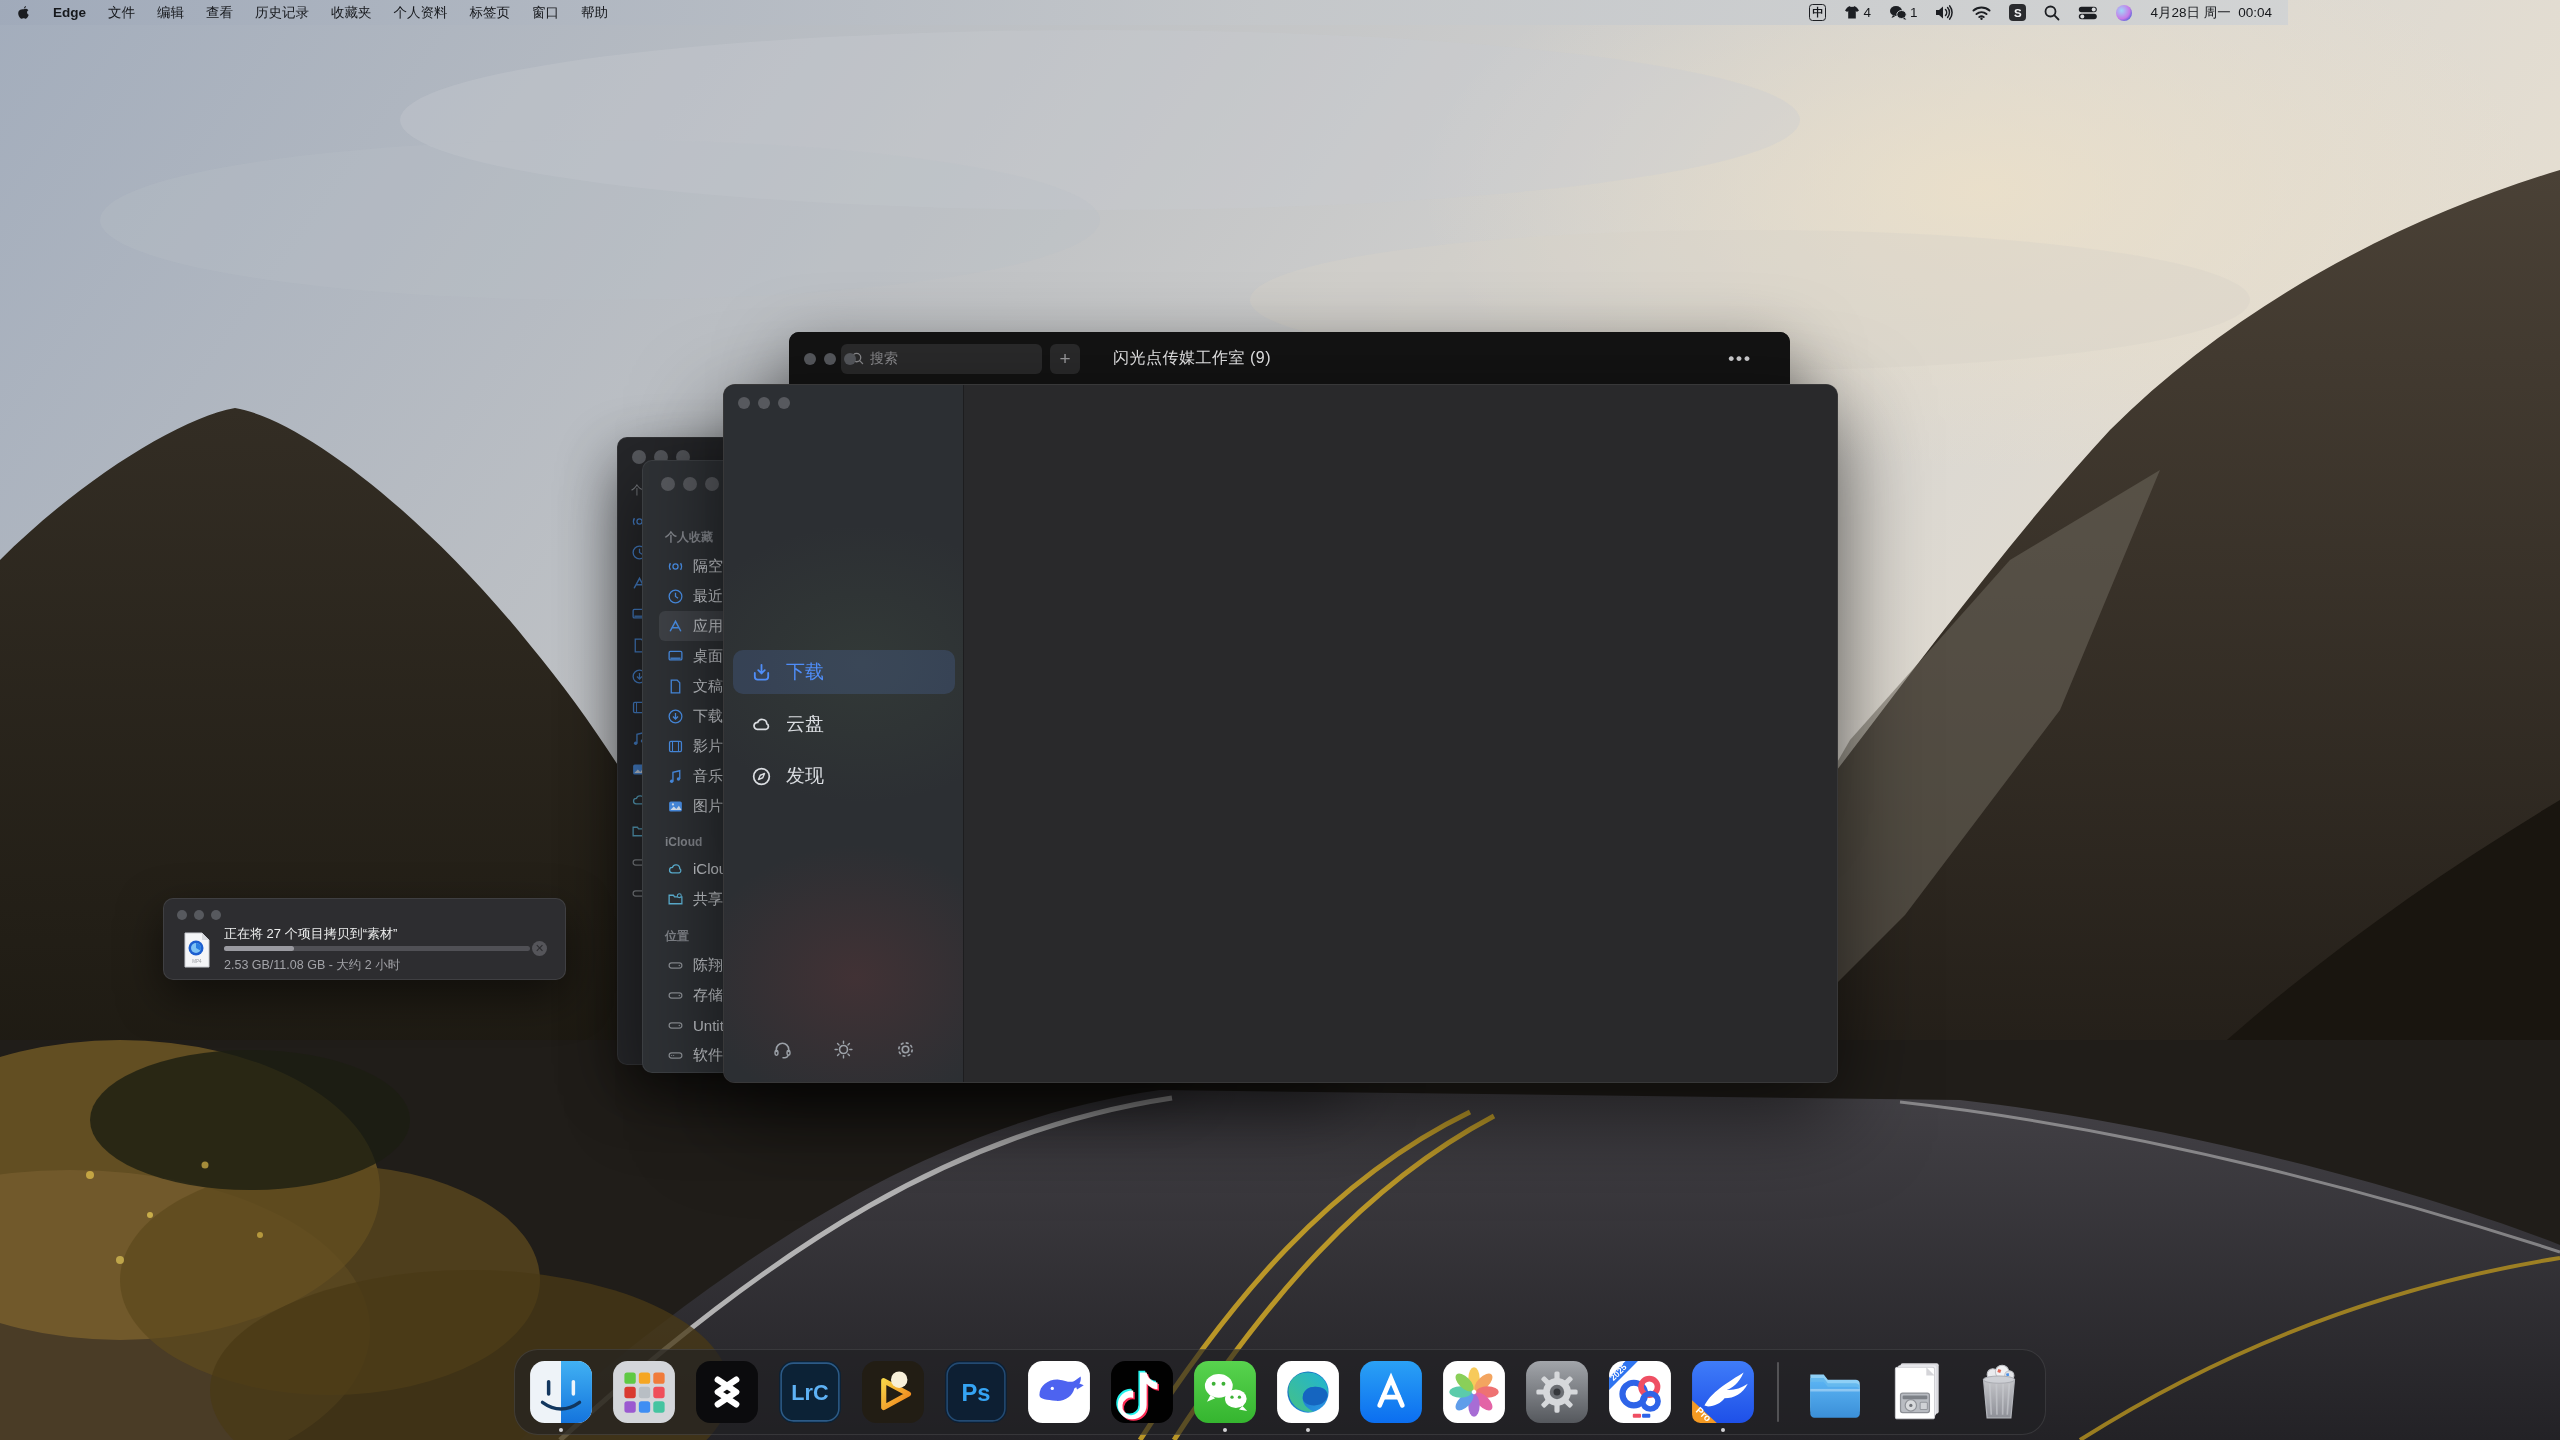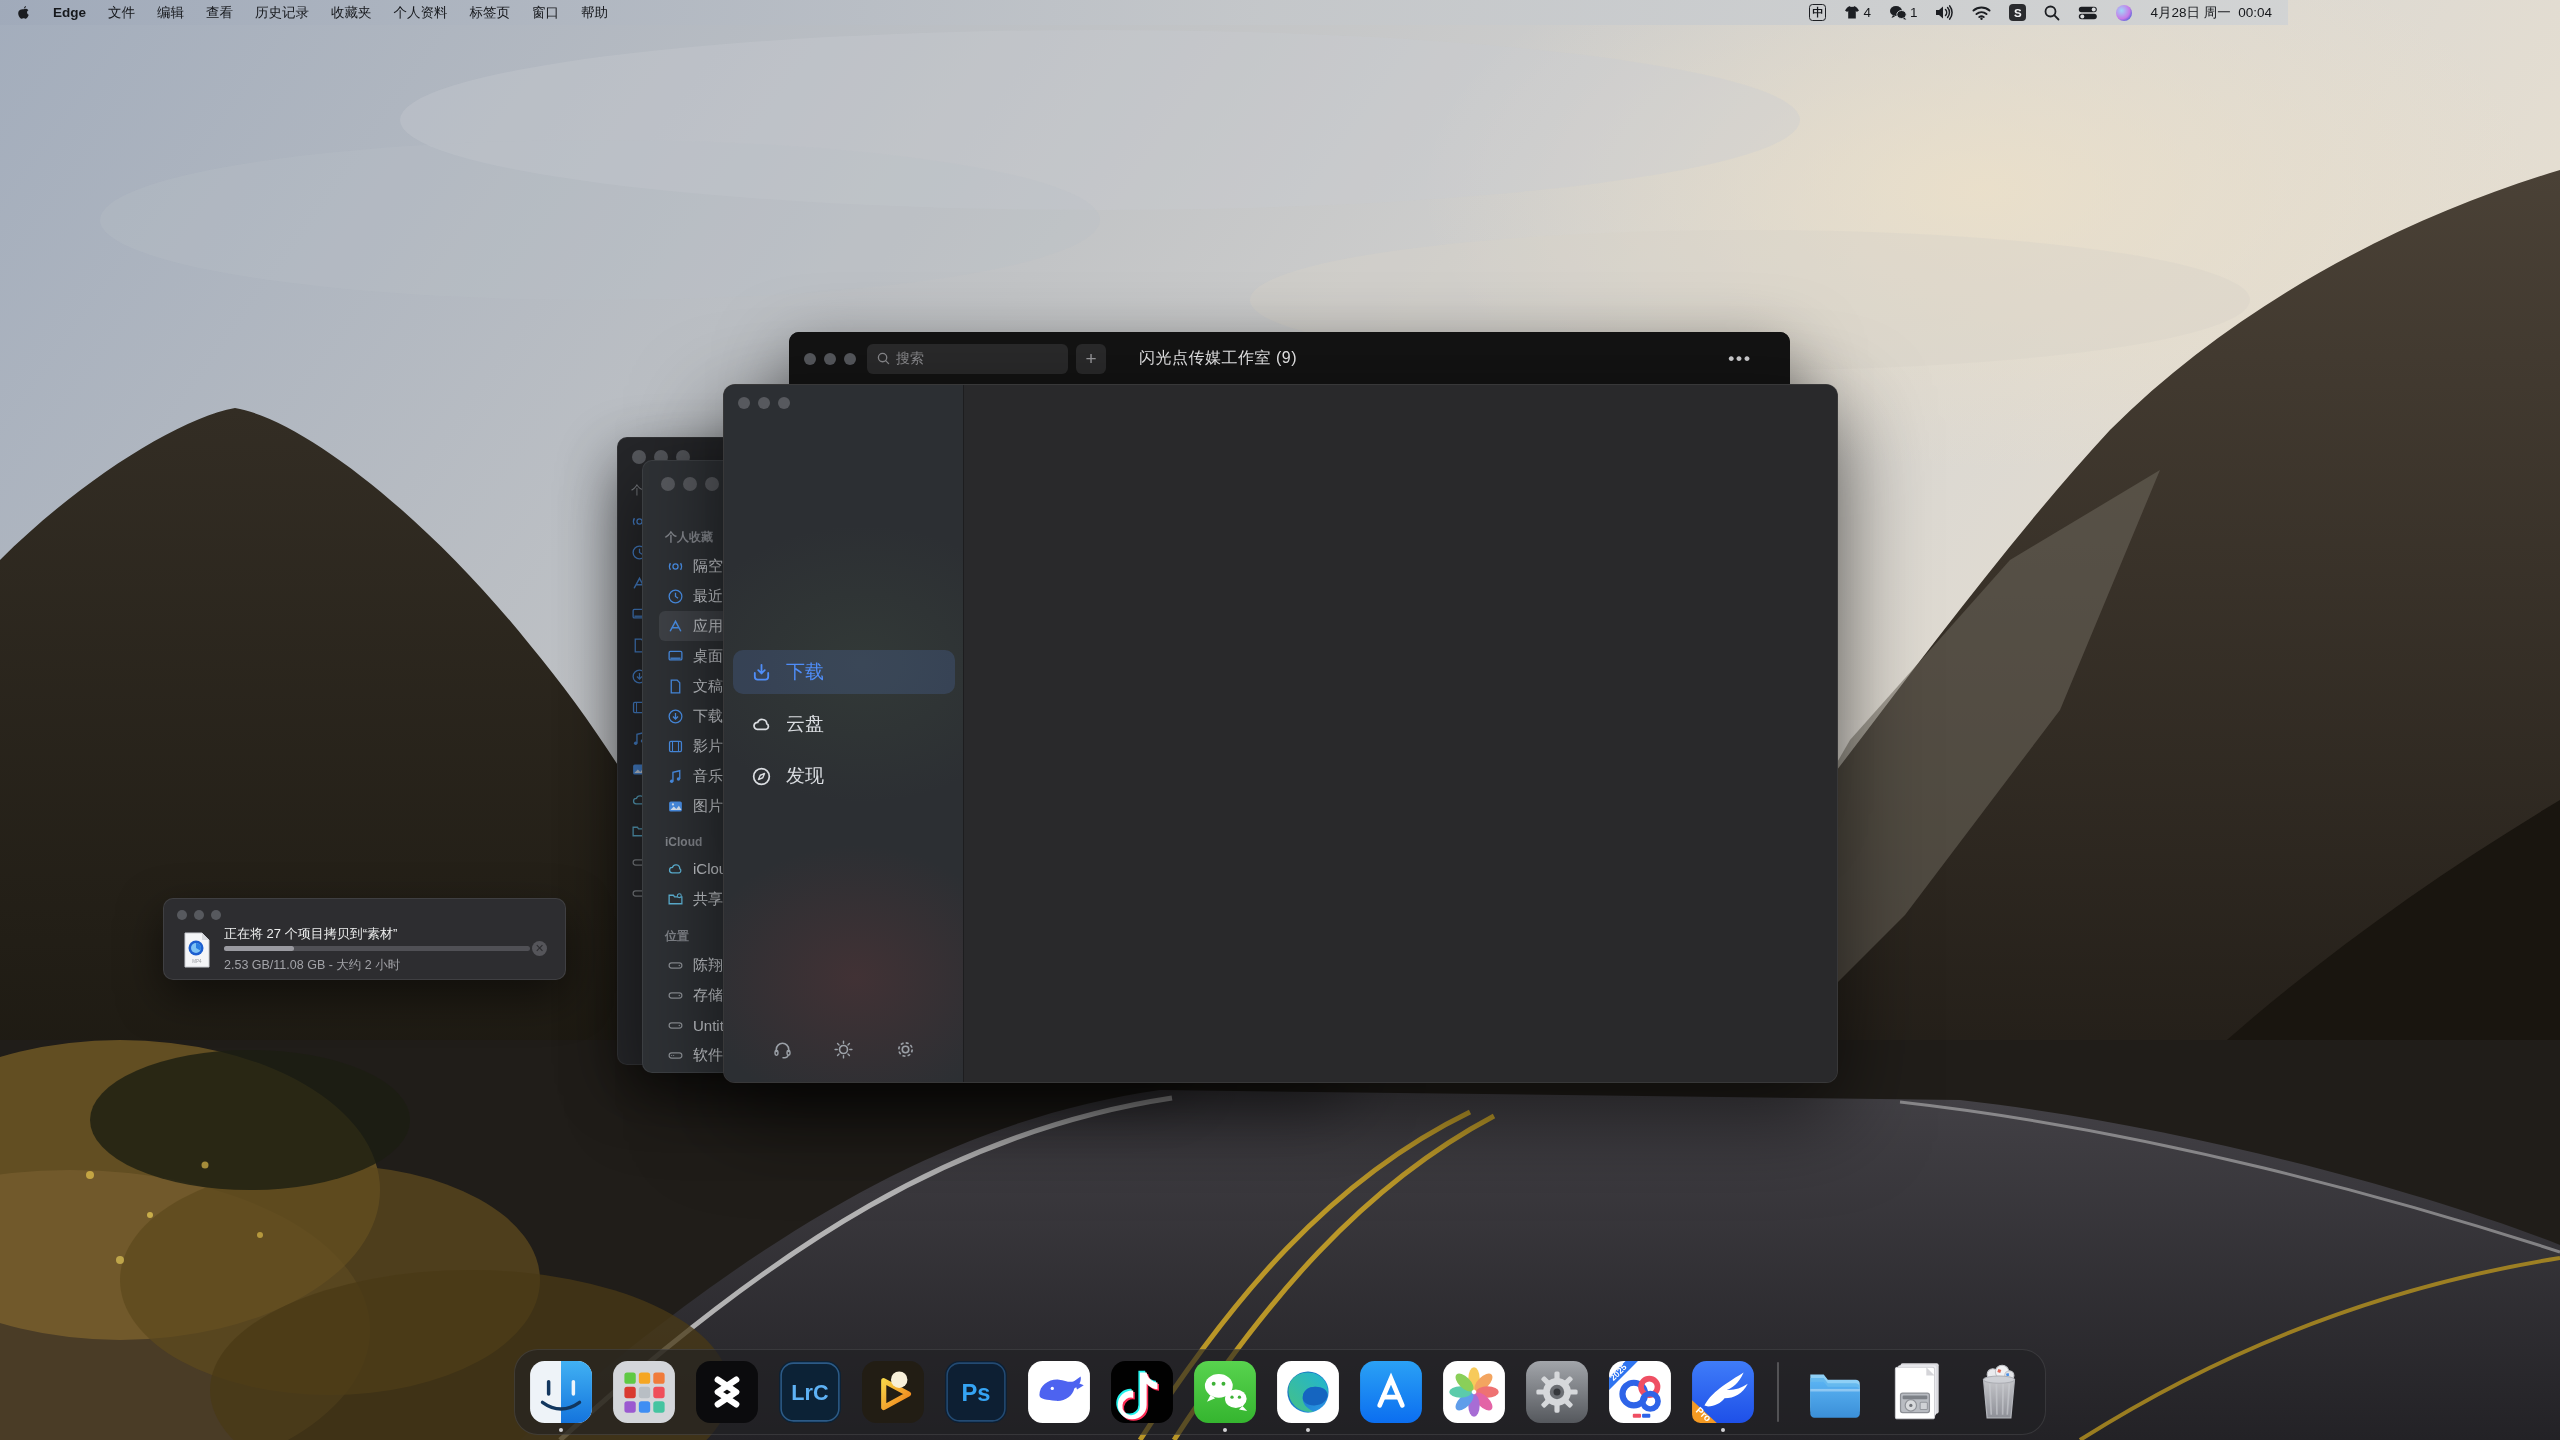--- a/index.html
+++ b/index.html
@@ -53,21 +53,21 @@
   .fs-row { display:flex; align-items:center; gap:9px; height:30px; padding:0 8px; border-radius:6px;
     color:#c6c9ce; font-size:15px; white-space:nowrap; }
   .fs-row.selected { background:#3f4247; }
   .fs-ic { width:17px; height:17px; flex:0 0 auto; }
 
   
   #wechat-win { position:absolute; left:789px; top:332px; width:1001px; height:460px; z-index:12;
     background:#161616; border-radius:10px; box-shadow:0 24px 70px rgba(0,0,0,.5); }
   #wechat-titlebar { position:relative; height:53px; background:#131313; border-radius:10px 10px 0 0;
     display:flex; align-items:center; }
-  .wc-search { margin-left:78px; width:201px; height:30px; background:#2a2a2b; border-radius:6px;
+  .wc-search { margin-left:52px; width:201px; height:30px; background:#2a2a2b; border-radius:6px;
     display:flex; align-items:center; gap:6px; padding:0 10px; color:#8b8b8e; font-size:14px; }
   .wc-plus { margin-left:8px; width:30px; height:30px; background:#2a2a2b; border-radius:6px;
     display:flex; align-items:center; justify-content:center; color:#9a9a9d; font-size:19px; }
   .wc-title { margin-left:33px; color:#e9e9ea; font-size:16px; font-weight:500; letter-spacing:.5px; }
   .wc-more { margin-left:auto; margin-right:38px; color:#cfcfd2; font-size:17px; font-weight:700; letter-spacing:2px; }
 
   
   #xunlei-win { position:absolute; left:723px; top:384px; width:1115px; height:699px; z-index:13;
     border-radius:12px; box-shadow:0 30px 90px rgba(0,0,0,.6); overflow:hidden;
     border:1px solid rgba(255,255,255,.07); background:#29292b; }

